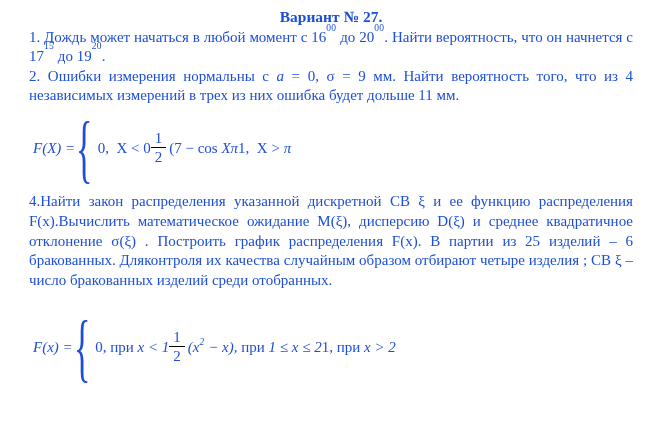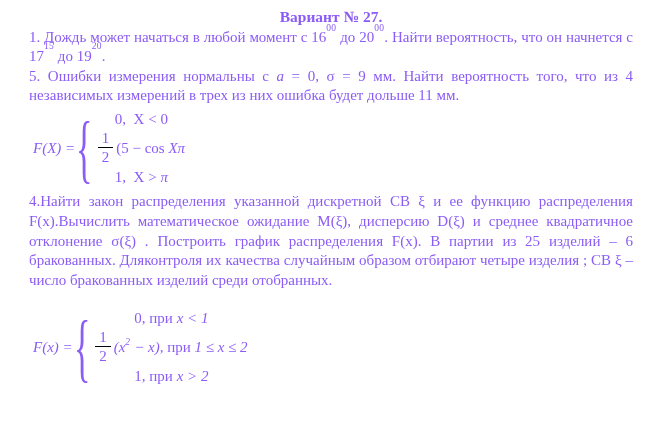--- a/index.html
+++ b/index.html
@@ -8,21 +8,21 @@
     background: #ffffff;
     width: 661px; height: 438px;
     overflow: hidden;
   }
   .page {
     width: 661px; height: 438px;
     padding: 7px 26px 0 27px;
     font-family: "Liberation Serif", serif;
     font-size: 15px;
     line-height: 18.6px;
-    color: #8b5cf6;
+    color: #1d4ed8;
   }
   .title {
     margin: 0;
     text-align: center;
     font-weight: bold;
     font-size: 15.5px;
     line-height: 19px;
   }
   p.para {
     margin: 2px;
@@ -53,21 +53,21 @@
     font-size: 76px;
     font-weight: 100;
     line-height: 84px;
     display: inline-block;
     transform: scaleX(0.45);
     margin: 0 -9px 0 -9px;
     user-select: none;
   }
   .cases {
     display: flex;
-    flex-direction: column;
+    flex-direction: row;
     align-items: center;
     row-gap: 2px;
     padding-left: 4px;
   }
   .case-row {
     display: flex;
     align-items: center;
     white-space: pre;
     line-height: 20px;
   }
@@ -89,30 +89,30 @@
 </style>
 </head>
 <body>
 
 <div class="page">
 
   <h1 class="title">Вариант № 27.</h1>
 
   <p class="para"><span>1. Дождь может начаться в любой момент с 16</span><sup class="ss">00</sup><span> до 20</span><sup class="ss">00</sup><span>. Найти вероятность, что он начнется с 17</span><sup class="ss">15</sup><span> до 19</span><sup class="ss">20</sup><span>.</span></p>
 
-  <p class="para"><span>5.  Ошибки измерения нормальны с </span><span class="it">a</span><span> = 0, σ = 9 мм. Найти вероятность того, что из 4 независимых измерений в трех из них ошибка будет дольше 11 мм.</span></p>
+  <p class="para"><span>2.  Ошибки измерения нормальны с </span><span class="it">a</span><span> = 0, σ = 9 мм. Найти вероятность того, что из 4 независимых измерений в трех из них ошибка будет дольше 11 мм.</span></p>
 
 
   <div class="formula f3">
     <span class="f-lhs it">F(X) =</span>
     <span class="brace">{</span>
     <div class="cases">
       <div class="case-row">0,  X &lt; 0</div>
       <div class="case-row">
-        <span class="frac"><span class="num">1</span><span class="den">2</span></span><span>(5 − cos </span><span class="it">X</span><span class="it">π</span>
+        <span class="frac"><span class="num">1</span><span class="den">2</span></span><span>(7 − cos </span><span class="it">X</span><span class="it">π</span>
       </div>
       <div class="case-row"><span>1,  X &gt; </span><span class="it">π</span></div>
     </div>
   </div>
 
   <p class="para p4">4.Найти закон распределения указанной дискретной СВ ξ и ее функцию распределения F(x).Вычислить математическое ожидание M(ξ), дисперсию D(ξ) и среднее квадратичное отклонение σ(ξ) . Построить график распределения F(x). В партии из 25 изделий – 6 бракованных. Дляконтроля их качества случайным образом отбирают четыре изделия ; СВ ξ – число бракованных изделий среди отобранных.</p>
 
 
   <div class="formula f5">
     <span class="f-lhs it">F(x) =</span>

